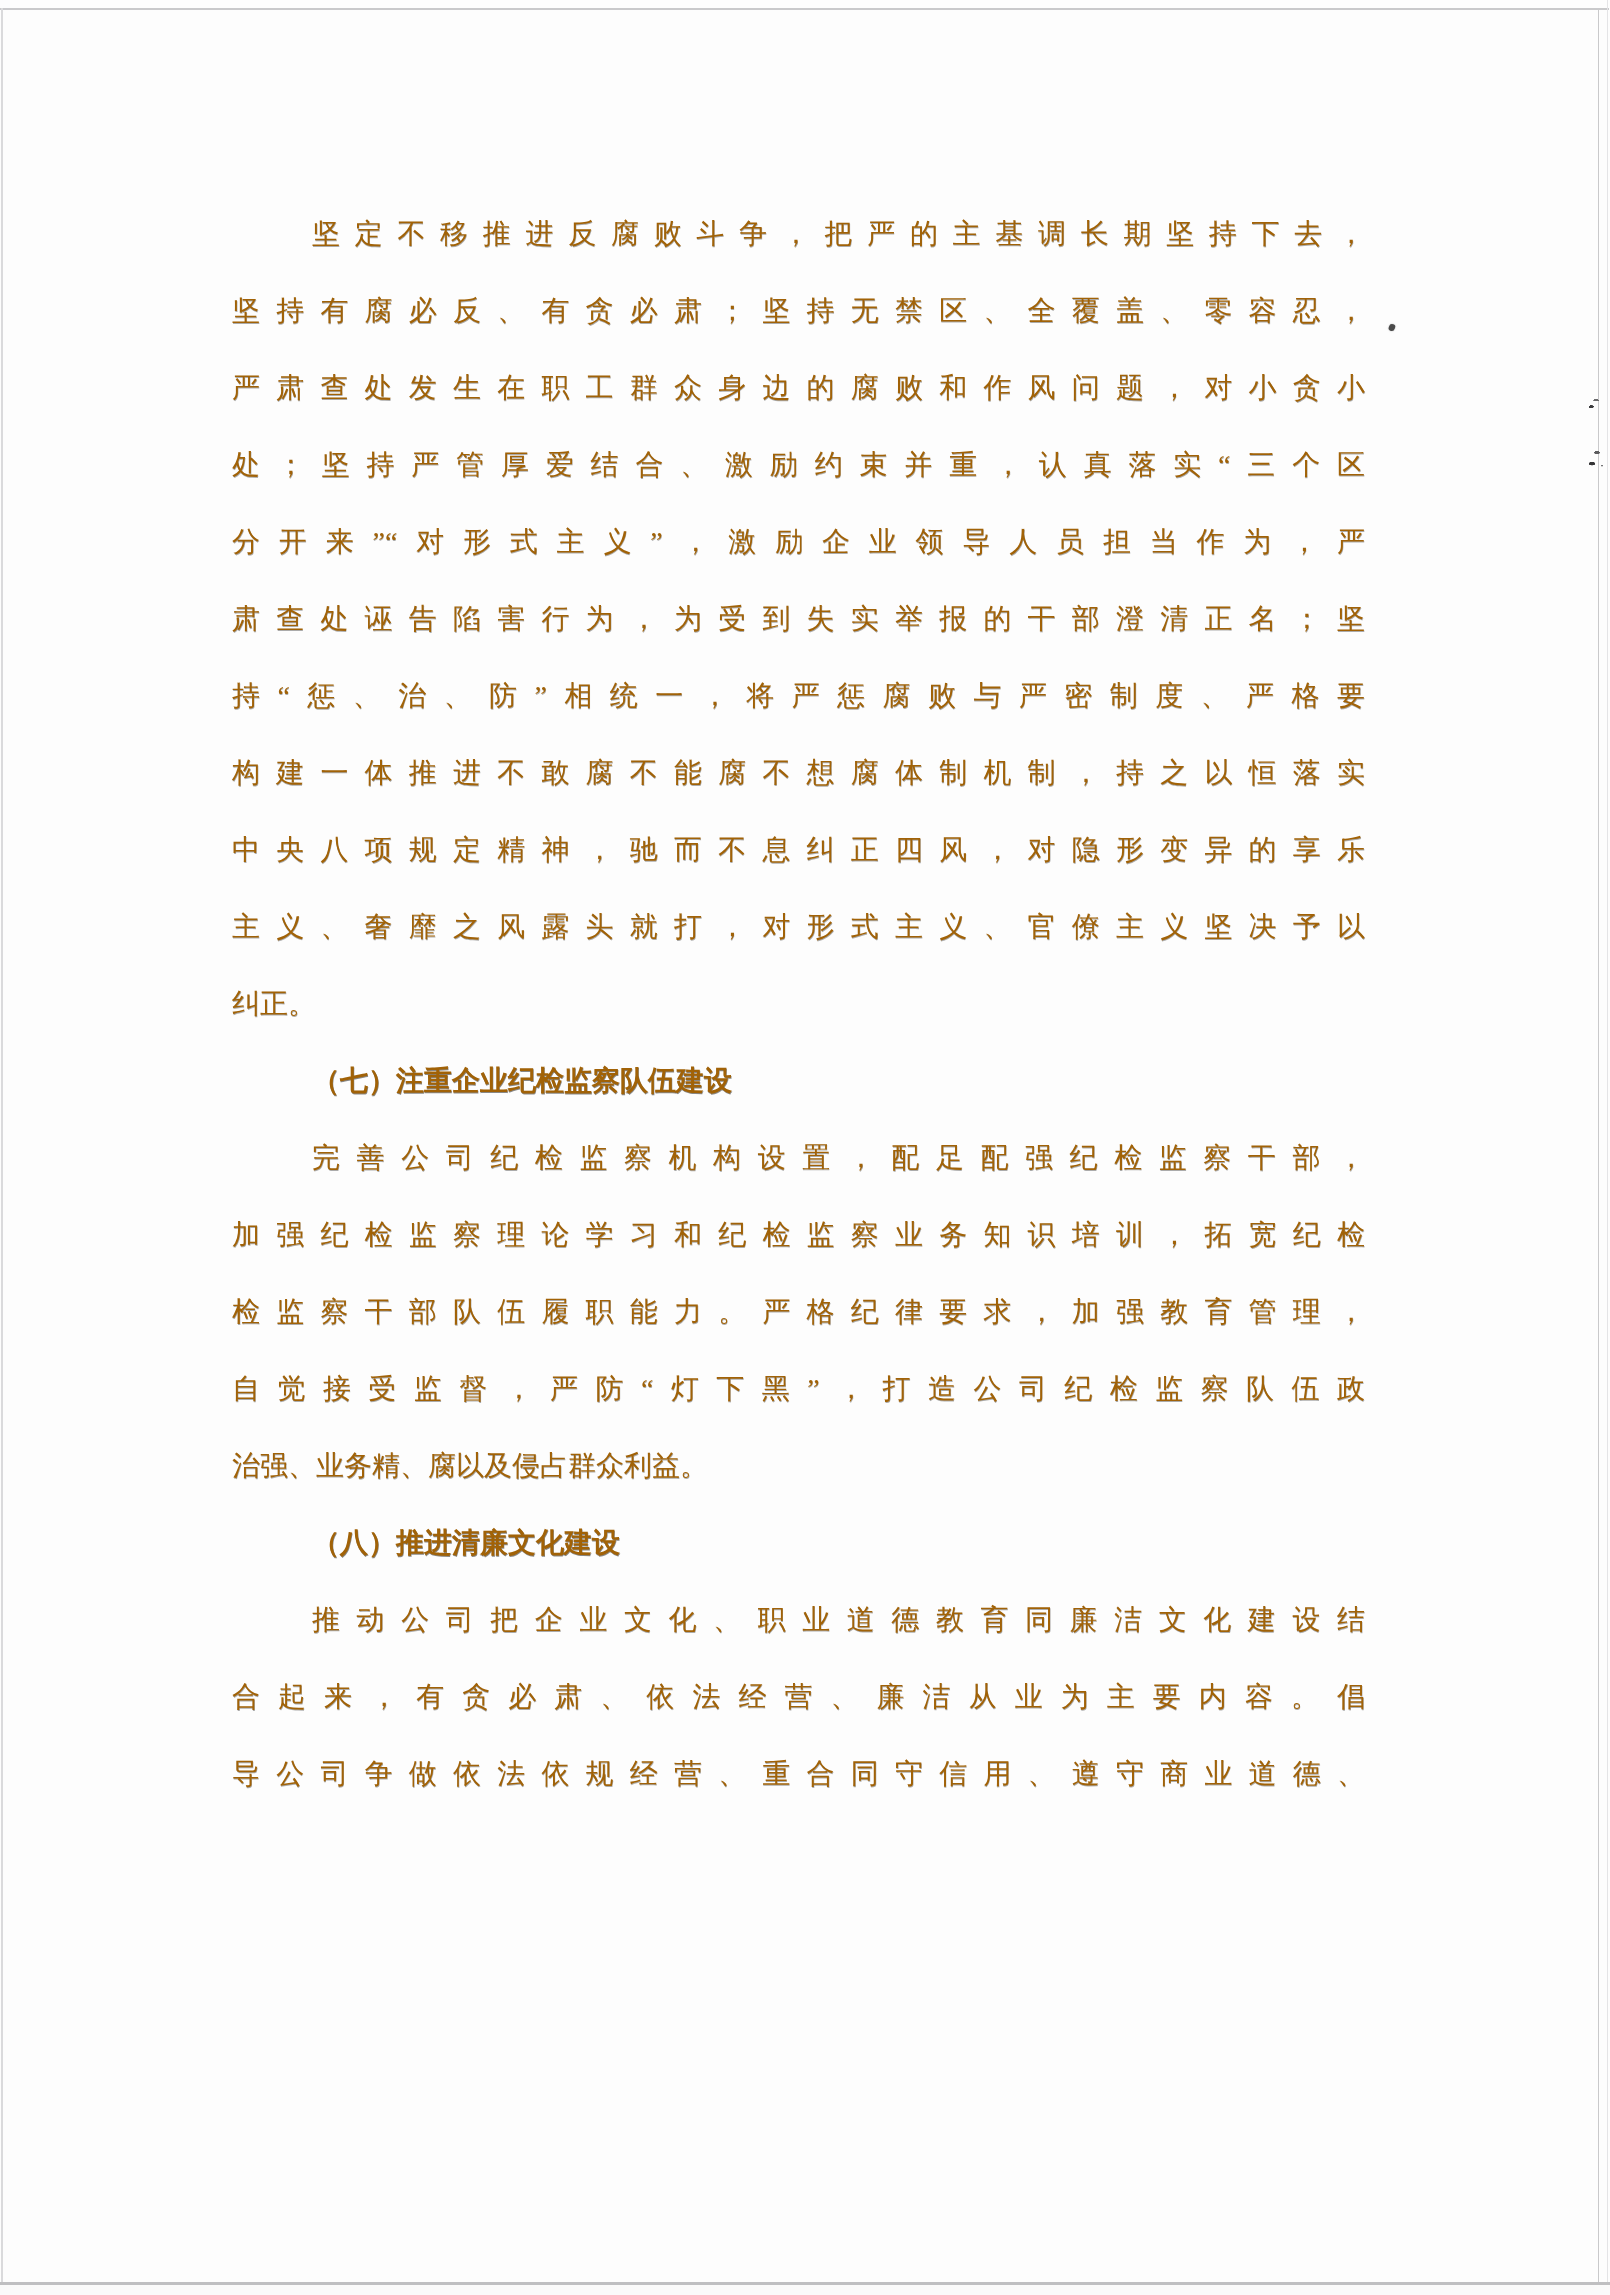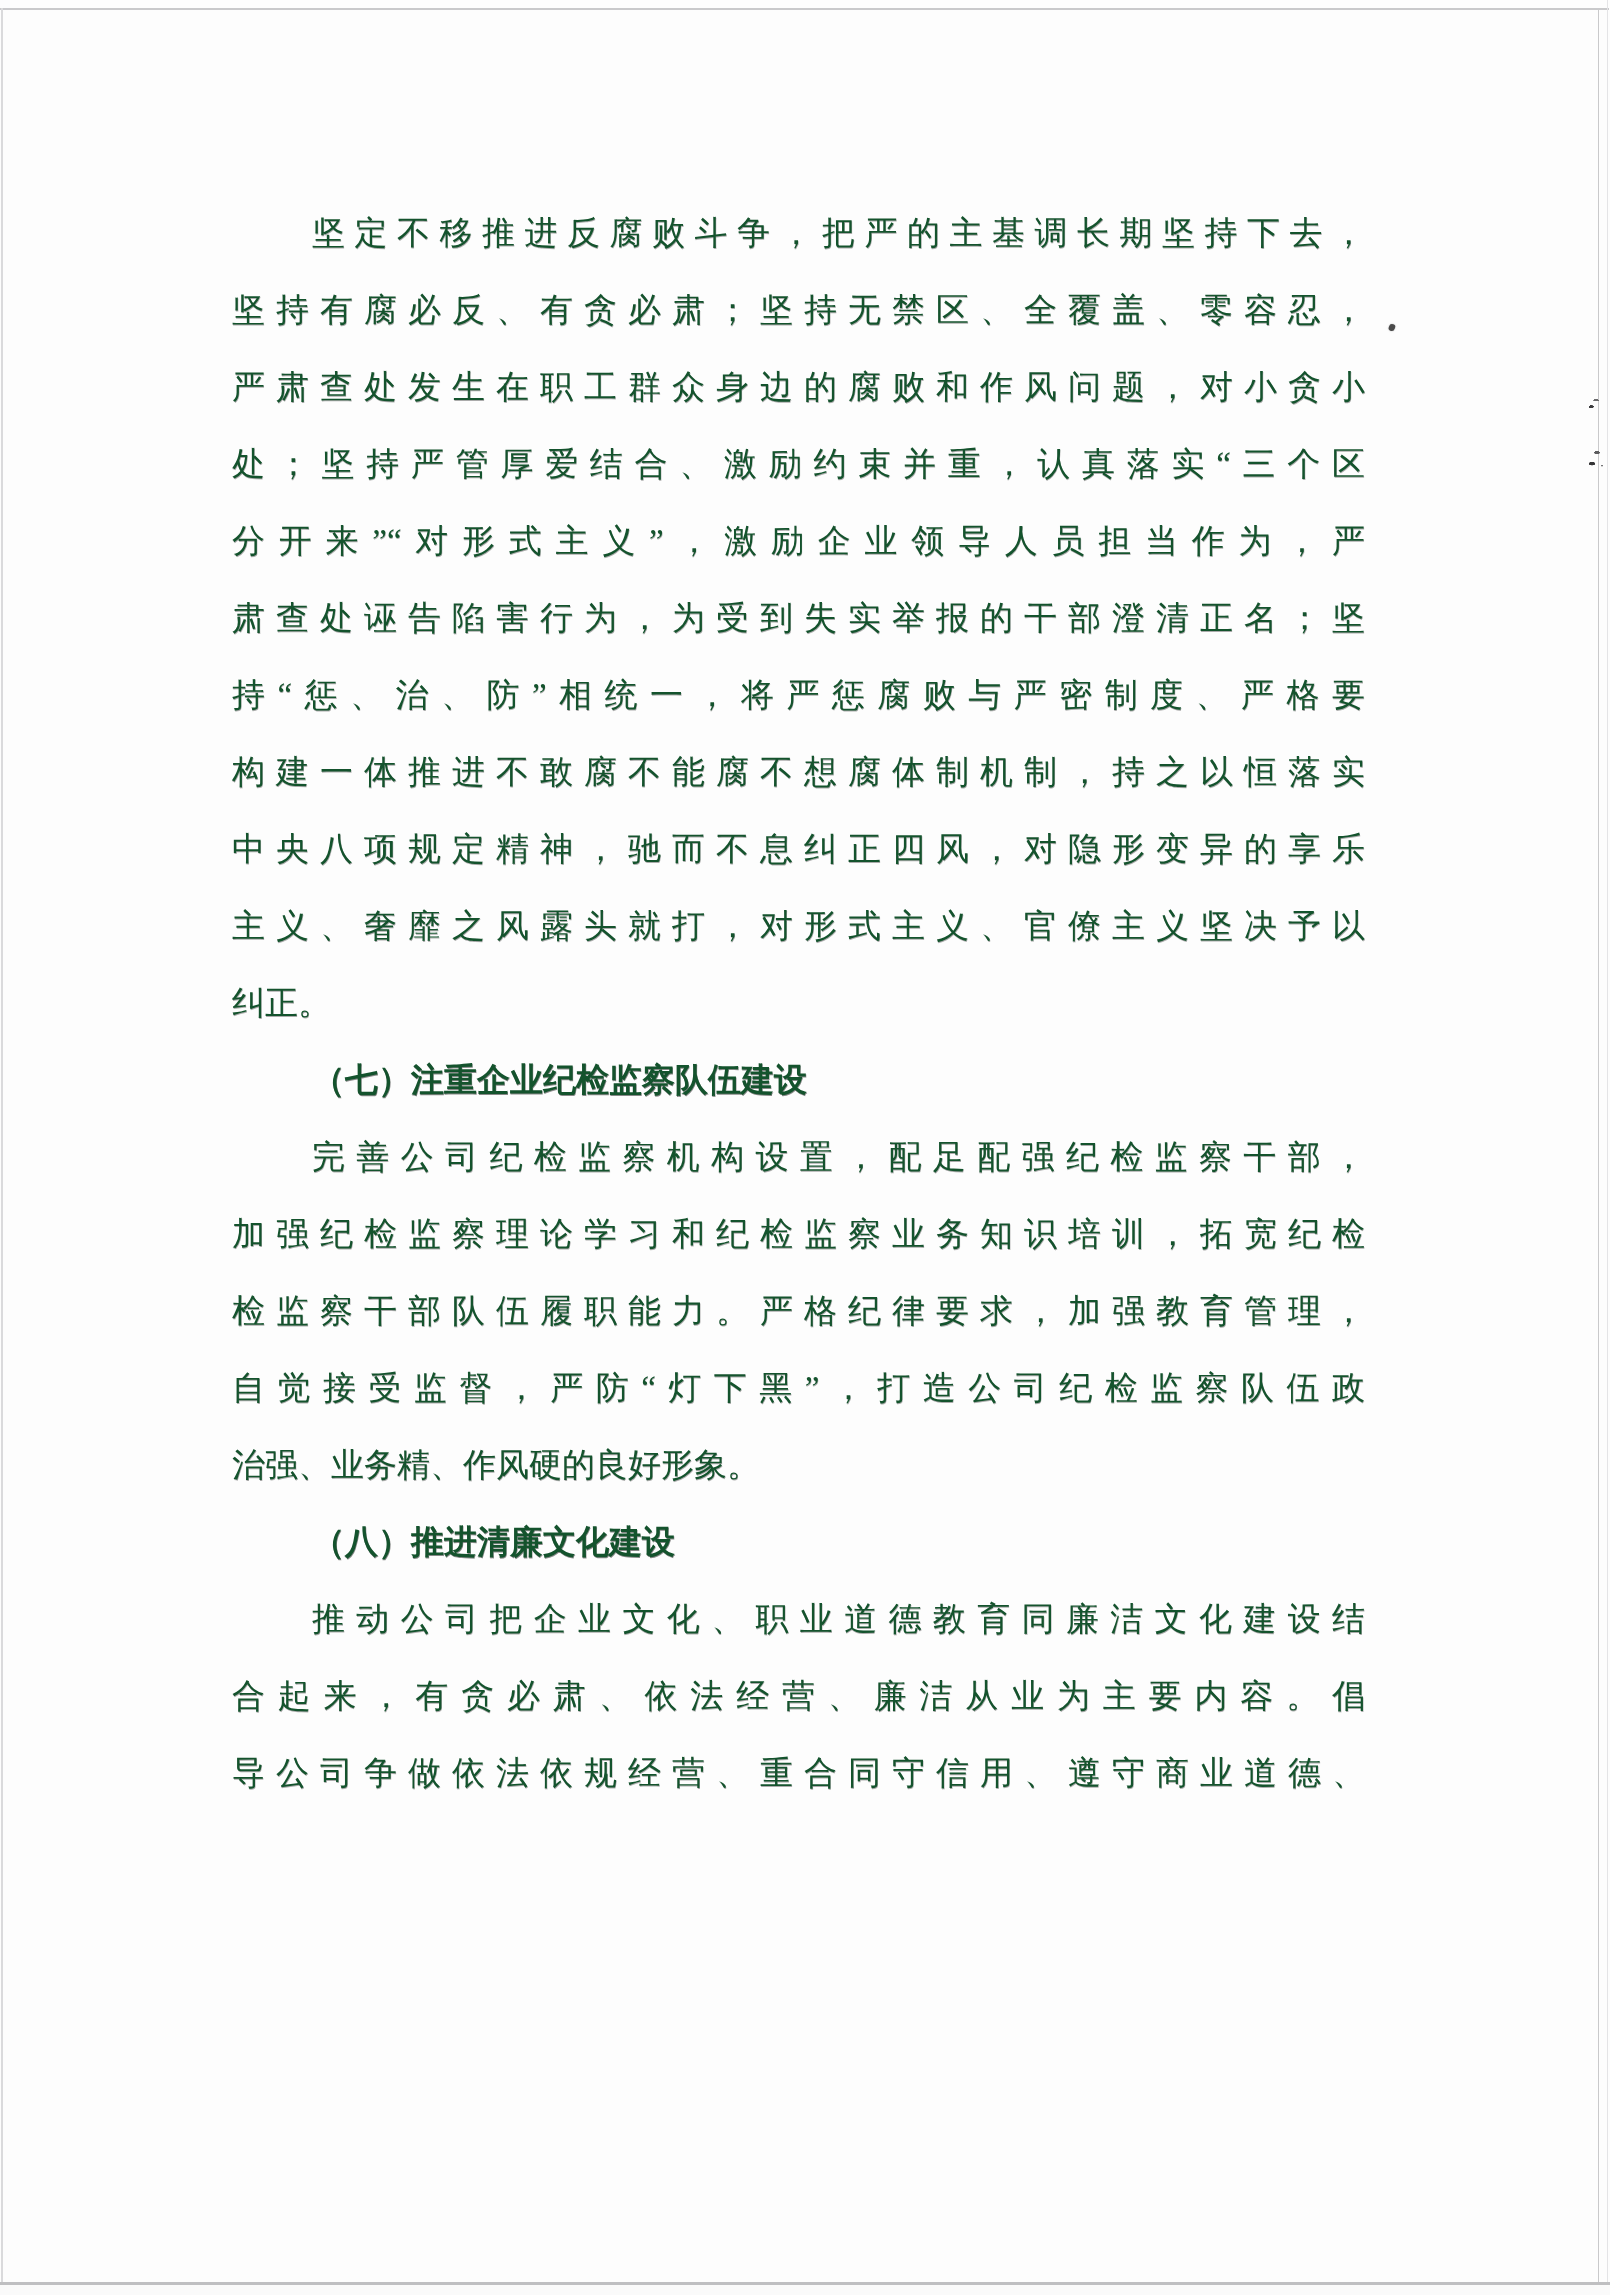--- a/index.html
+++ b/index.html
@@ -34,21 +34,21 @@
     background:#bfbfc1;
   }
   .below-sheet{
     position:absolute;left:0;top:2285px;width:1611px;height:10.4px;
     background:#fafafa;
   }
 
   
   .text-block{
     position:absolute;left:232px;top:195px;width:1133px;
-    font-size:33px;line-height:77px;color:#14532d;
+    font-size:28px;line-height:77px;color:#a16207;
     text-shadow:0.4px 0.5px 0.5px rgba(70,70,70,0.45);
   }
   .line{
     height:77px;
     text-align:justify;
     text-align-last:justify;
     text-justify:inter-character;
     overflow:visible;
   }
   .line.first{ text-indent:80px; }
@@ -96,21 +96,21 @@
   <div class="line">持“惩、治、防”相统一，将严惩腐败与严密制度、严格要</div>
   <div class="line">构建一体推进不敢腐不能腐不想腐体制机制，持之以恒落实</div>
   <div class="line">中央八项规定精神，驰而不息纠正四风，对隐形变异的享乐</div>
   <div class="line">主义、奢靡之风露头就打，对形式主义、官僚主义坚决予以</div>
   <div class="line end">纠正。</div>
   <div class="line heading">（七）注重企业纪检监察队伍建设</div>
   <div class="line first">完善公司纪检监察机构设置，配足配强纪检监察干部，</div>
   <div class="line">加强纪检监察理论学习和纪检监察业务知识培训，拓宽纪检</div>
   <div class="line">检监察干部队伍履职能力。严格纪律要求，加强教育管理，</div>
   <div class="line">自觉接受监督，严防“灯下黑”，打造公司纪检监察队伍政</div>
-  <div class="line end">治强、业务精、作风硬的良好形象。</div>
+  <div class="line end">治强、业务精、腐以及侵占群众利益。</div>
   <div class="line heading">（八）推进清廉文化建设</div>
   <div class="line first">推动公司把企业文化、职业道德教育同廉洁文化建设结</div>
   <div class="line">合起来，有贪必肃、依法经营、廉洁从业为主要内容。倡</div>
   <div class="line">导公司争做依法依规经营、重合同守信用、遵守商业道德、</div>
 </div>
 
 <div class="border-top"></div>
 <div class="border-left"></div>
 <div class="border-right-inner"></div>
 <div class="border-right-outer"></div>

